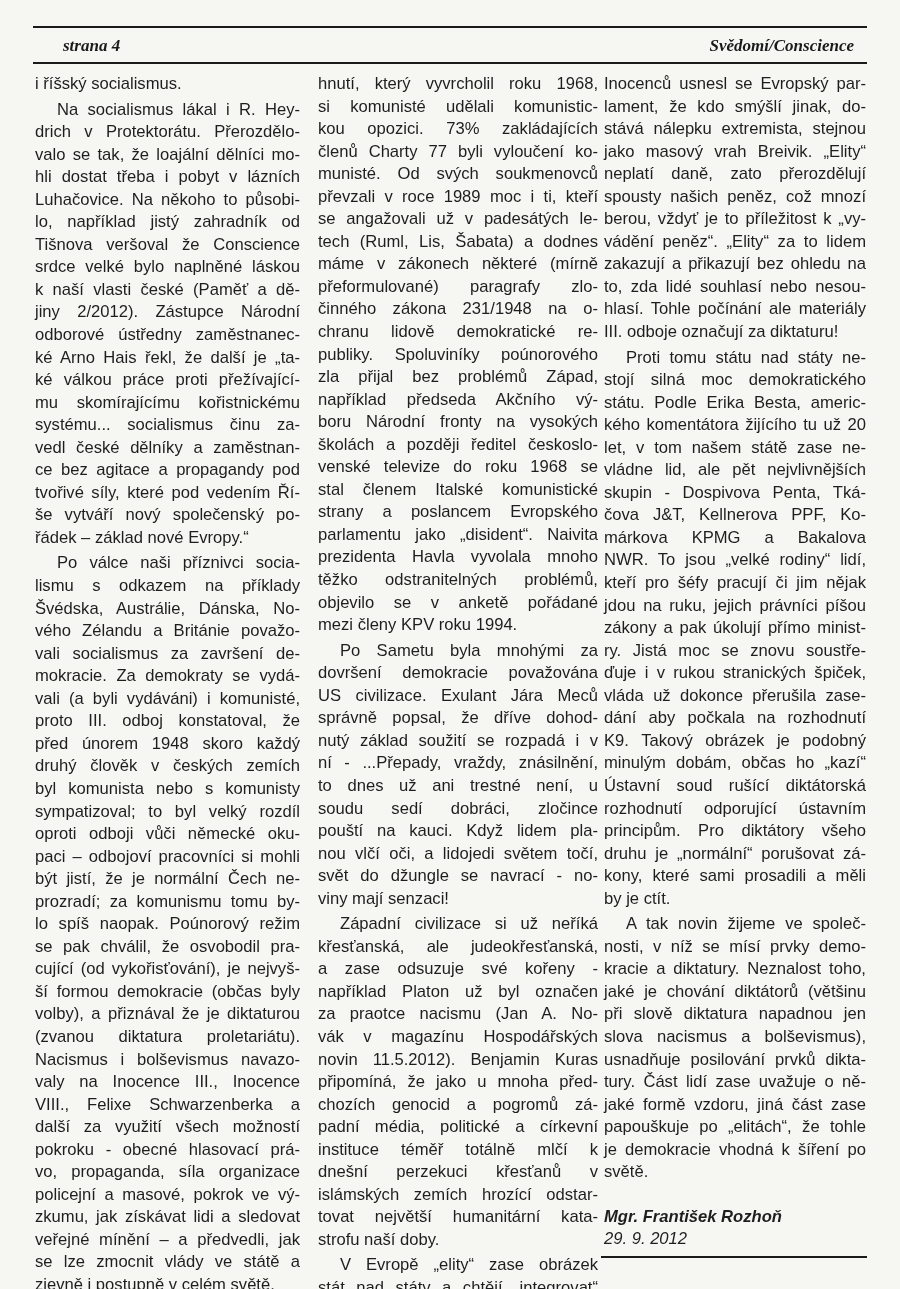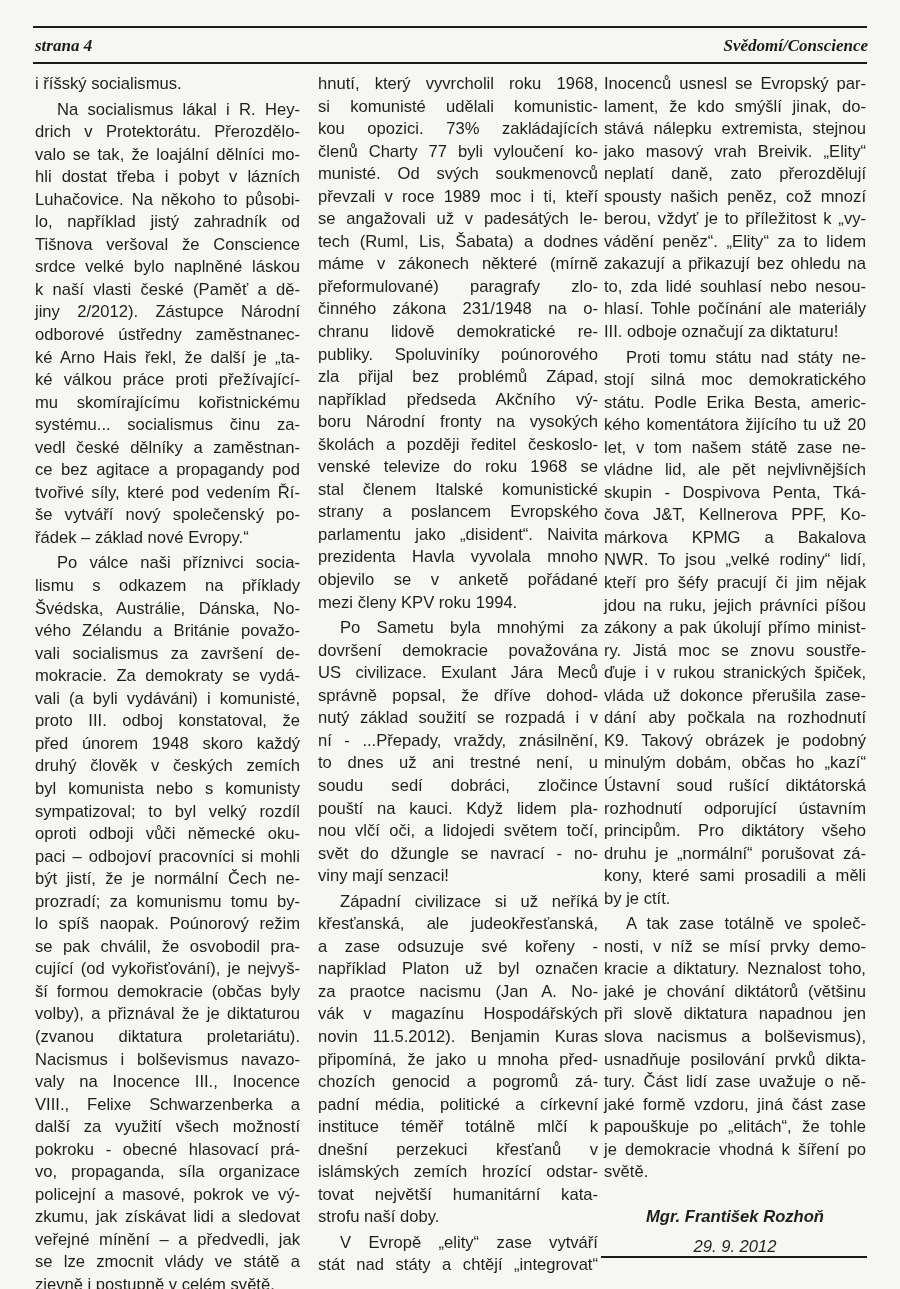--- a/index.html
+++ b/index.html
@@ -12,40 +12,40 @@
   }
   .rule {
     position: absolute; left: 33px; width: 834px; height: 2px; background: #1a1a1a;
   }
   .rule.top { top: 26px; }
   .rule.mid { top: 62px; }
   .hdr {
     position: absolute; top: 36px;
     font-family: "Liberation Serif", serif;
     font-style: italic; font-weight: bold;
-    font-size: 17px; color: #1a1a1a;
+    font-size: 17px; color: #1a1a1a; margin-left: 28px;
   }
   .hdr.left { left: 35px; }
-  .hdr.right { right: 32px; }
+  .hdr.right { right: 46px; }
   .col {
     position: absolute; top: 73px;
     font-size: 16.6px; line-height: 22.55px;
     text-align: justify;
     hyphens: none;
   }
   .col.c1 { left: 35px; width: 265px; }
   .col.c2 { left: 318px; width: 280px; }
   .col.c3 { left: 604px; width: 262px; }
   .col p { margin: 0 0 3px 0; text-indent: 22px; }
   .col p.noindent { text-indent: 0; }
   .line { display: block; text-align-last: justify; }
   .line.last { text-align-last: left; }
-  .sig { text-align: center; font-style: italic; margin-top: 22px; }
+  .sig { text-align: left; font-style: italic; margin-top: 22px; }
   .sig .name { font-weight: bold; display: block; }
-  .sig .date { display: block; margin-top: 8px; }
+  .sig .date { display: block; }
   .endrule {
     position: absolute; left: 601px; top: 1256px; width: 266px; height: 2px; background: #1a1a1a;
   }
 </style>
 </head>
 <body>
 
 <div class="rule top"></div>
 <div class="hdr left">strana 4</div>
 <div class="hdr right">Svědomí/Conscience</div>
@@ -130,20 +130,21 @@
       <span class="line">publiky. Spoluviníky poúnorového</span>
       <span class="line">zla přijal bez problémů Západ,</span>
       <span class="line">například předseda Akčního vý-</span>
       <span class="line">boru Národní fronty na vysokých</span>
       <span class="line">školách a později ředitel českoslo-</span>
       <span class="line">venské televize do roku 1968 se</span>
       <span class="line">stal členem Italské komunistické</span>
       <span class="line">strany a poslancem Evropského</span>
       <span class="line">parlamentu jako „disident“. Naivita</span>
       <span class="line">prezidenta Havla vyvolala mnoho</span>
+      <span class="line">těžko odstranitelných problémů,</span>
       <span class="line">objevilo se v anketě pořádané</span>
       <span class="line last">mezi členy KPV roku 1994.</span>
     </p>
     <p style="text-indent: 0px;">
       <span class="line" style="text-indent: 22px;">Po Sametu byla mnohými za</span>
       <span class="line">dovršení demokracie považována</span>
       <span class="line">US civilizace. Exulant Jára Meců</span>
       <span class="line">správně popsal, že dříve dohod-</span>
       <span class="line">nutý základ soužití se rozpadá i v</span>
       <span class="line">ní - ...Přepady, vraždy, znásilnění,</span>
@@ -165,21 +166,21 @@
       <span class="line">připomíná, že jako u mnoha před-</span>
       <span class="line">chozích genocid a pogromů zá-</span>
       <span class="line">padní média, politické a církevní</span>
       <span class="line">instituce téměř totálně mlčí k</span>
       <span class="line">dnešní perzekuci křesťanů v</span>
       <span class="line">islámských zemích hrozící odstar-</span>
       <span class="line">tovat největší humanitární kata-</span>
       <span class="line last">strofu naší doby.</span>
     </p>
     <p style="text-indent: 0px;">
-      <span class="line" style="text-indent: 22px;">V Evropě „elity“ zase vytváří</span>
+      <span class="line" style="text-indent: 22px;">V Evropě „elity“ zase obrázek</span>
       <span class="line">stát nad státy a chtějí „integrovat“</span>
     </p>
   </div>
 <div class="col c3">
 <p class="noindent" style="text-indent: 0px;">
       <span class="line">Inocenců usnesl se Evropský par-</span>
       <span class="line">lament, že kdo smýšlí jinak, do-</span>
       <span class="line">stává nálepku extremista, stejnou</span>
       <span class="line">jako masový vrah Breivik. „Elity“</span>
       <span class="line">neplatí daně, zato přerozdělují</span>
@@ -212,21 +213,21 @@
       <span class="line">K9. Takový obrázek je podobný</span>
       <span class="line">minulým dobám, občas ho „kazí“</span>
       <span class="line">Ústavní soud rušící diktátorská</span>
       <span class="line">rozhodnutí odporující ústavním</span>
       <span class="line">principům. Pro diktátory všeho</span>
       <span class="line">druhu je „normální“ porušovat zá-</span>
       <span class="line">kony, které sami prosadili a měli</span>
       <span class="line last">by je ctít.</span>
     </p>
     <p style="text-indent: 0px;">
-      <span class="line" style="text-indent: 22px;">A tak zase totálně ve společ-</span>
+      <span class="line" style="text-indent: 22px;">A tak novin žijeme ve společ-</span>
       <span class="line">nosti, v níž se mísí prvky demo-</span>
       <span class="line">kracie a diktatury. Neznalost toho,</span>
       <span class="line">jaké je chování diktátorů (většinu</span>
       <span class="line">při slově diktatura napadnou jen</span>
       <span class="line">slova nacismus a bolševismus),</span>
       <span class="line">usnadňuje posilování prvků dikta-</span>
       <span class="line">tury. Část lidí zase uvažuje o ně-</span>
       <span class="line">jaké formě vzdoru, jiná část zase</span>
       <span class="line">papouškuje po „elitách“, že tohle</span>
       <span class="line">je demokracie vhodná k šíření po</span>

